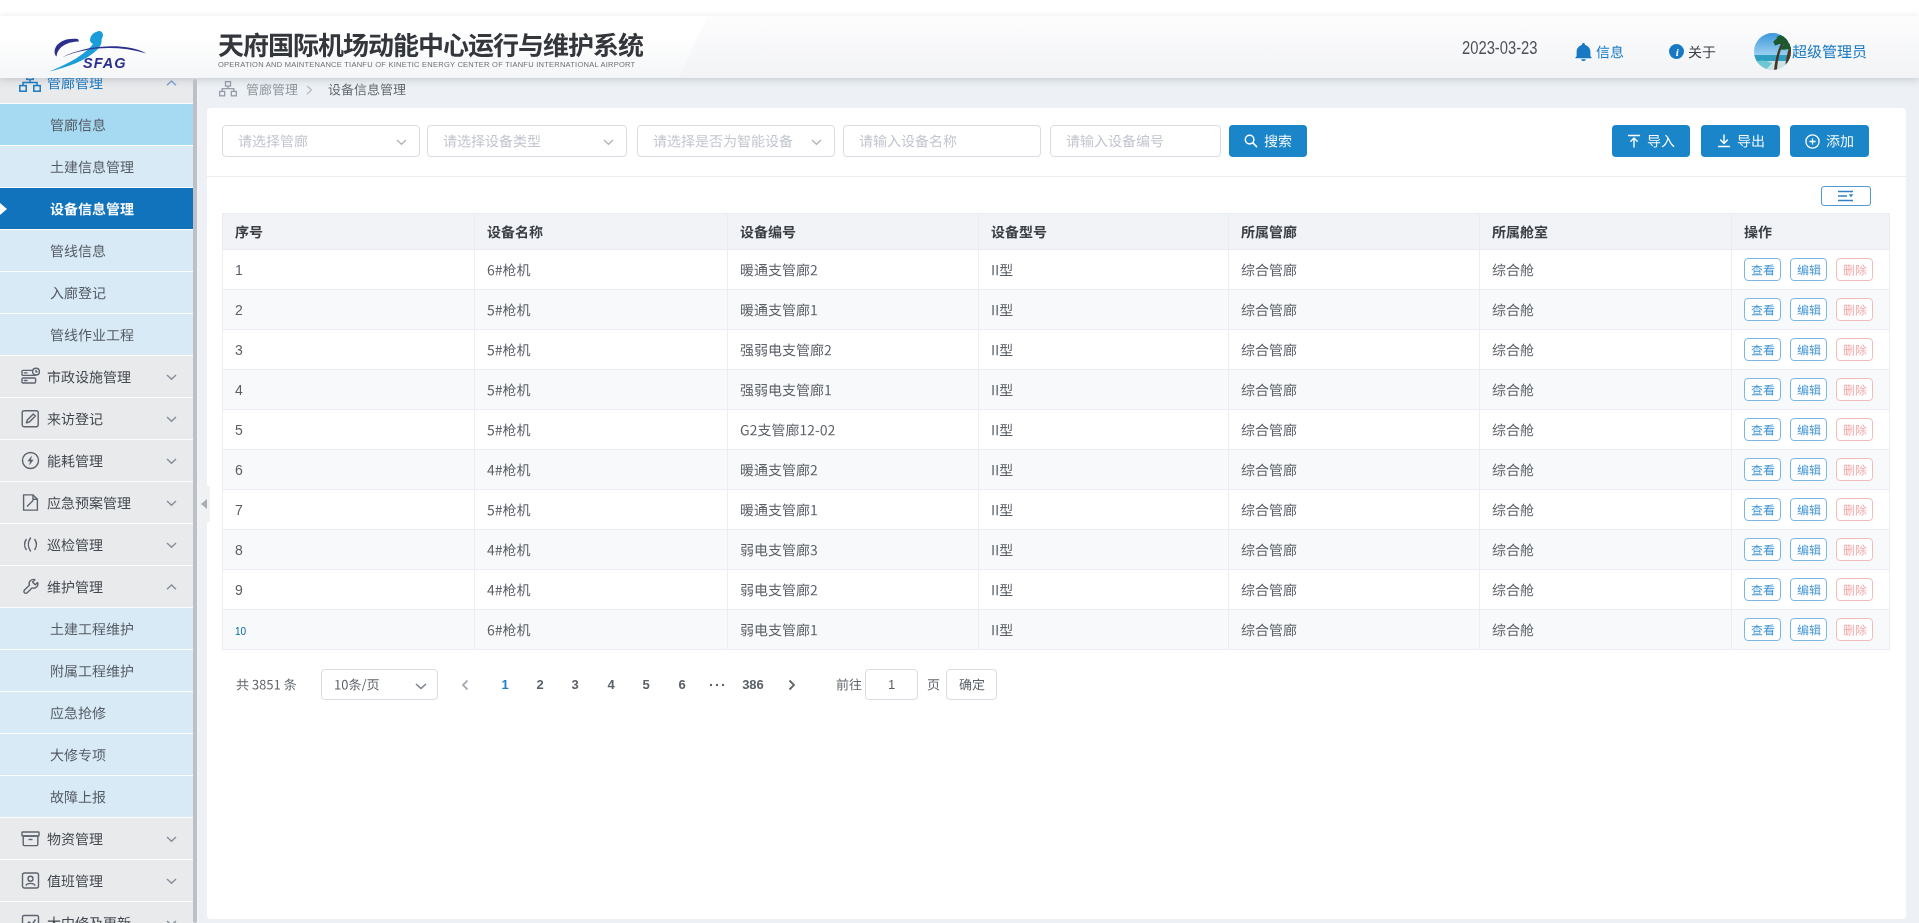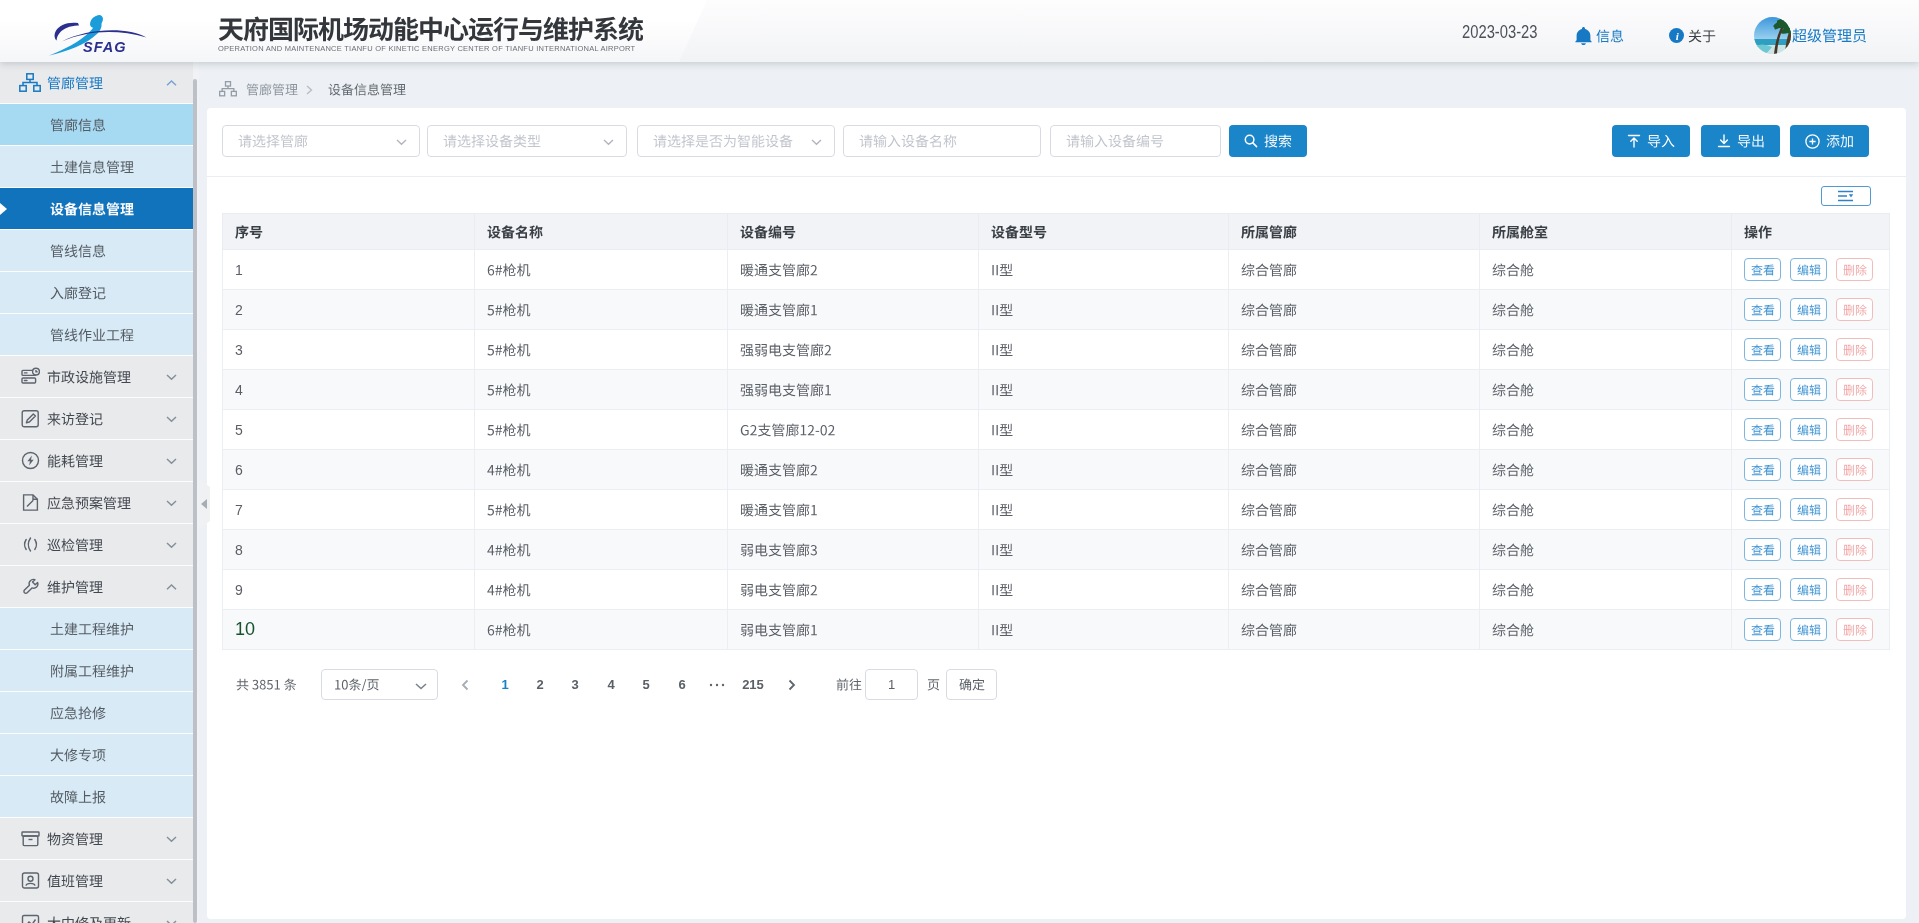--- a/index.html
+++ b/index.html
@@ -1,18 +1,18 @@
 <!DOCTYPE html>
 <html><head><meta charset="utf-8"><style>
 *{margin:0;padding:0;box-sizing:border-box}
 html,body{width:1919px;height:923px;overflow:hidden;font-family:"Liberation Sans",sans-serif;background:#fff}
 .ab{position:absolute}
 svg.t{display:block}
 .fx{display:flex;align-items:center}
-#hdr{left:0;top:0;width:1919px;height:62px;background:linear-gradient(180deg,#ffffff 30%,#f5f6f8 100%);box-shadow:0 2px 7px rgba(110,120,132,.30);z-index:5}
+#hdr{left:0;top:16px;width:1919px;height:62px;background:linear-gradient(180deg,#ffffff 30%,#f5f6f8 100%);box-shadow:0 2px 7px rgba(110,120,132,.30);z-index:5}
 #hdr .diag{position:absolute;right:0;top:0;height:62px;width:1240px;background:linear-gradient(180deg,#fdfdfe,#f2f3f5);clip-path:polygon(28px 0,100% 0,100% 100%,0 100%)}
 #side{left:0;top:62px;width:199px;height:861px;background:#f0f2f5;z-index:4}
 .mi{position:relative;width:193px;height:42px;display:flex;align-items:center;border-bottom:1px solid #fcfdfd}
 .mi.p{background:#e9eaec;padding-left:19px}
 .mi.s{background:#d7eaf6;padding-left:50px}
 .mi.s.hl{background:#a6daf3}
 .mi.s.act{background:#1073bb}
 .mi .ic{width:22px;display:flex;justify-content:center;margin-right:6px}
 .mi .car{position:absolute;right:16px;top:18px}
 .arrw{position:absolute;left:0;top:15px;width:0;height:0;border-left:7px solid #fff;border-top:6px solid transparent;border-bottom:6px solid transparent}
@@ -1485,21 +1485,21 @@
                   <g fill="#f1a3a3" transform="translate(0,10.56) scale(0.012000,-0.012000)">
                     <g id="g45">
                       <path d="M709 729L709 164L770 164L770 729ZM854 823L854 5C854 -10 849 -14 836 -14C823 -14 781 -15 733 -13C743 -32 753 -62 755 -80C819 -80 860 -78 885 -67C910 -56 920 -36 920 5L920 823ZM44 450L44 381L108 381L108 331C108 207 103 59 39 -43C55 -50 82 -69 94 -81C162 27 171 199 171 332L171 381L264 381L264 12C264 1 260 -3 250 -3C239 -3 207 -4 171 -3C180 -20 188 -51 190 -69C243 -69 277 -67 298 -55C320 -44 327 -23 327 11L327 381L397 381L397 374C397 242 393 71 337 -46C352 -53 380 -69 392 -79C452 44 460 235 460 375L460 381L553 381L553 12C553 0 549 -3 539 -4C528 -4 496 -4 460 -3C469 -21 477 -51 479 -69C533 -69 566 -67 587 -56C609 -44 616 -24 616 11L616 381L668 381L668 450L616 450L616 808L397 808L397 450L327 450L327 808L108 808L108 450ZM171 741L264 741L264 450L171 450ZM460 741L553 741L553 450L460 450Z"></path>
                       <path transform="translate(1000)" d="M474 221C440 149 389 74 336 22C353 12 382 -8 394 -19C445 36 502 122 541 202ZM764 200C817 136 879 47 907 -10L967 25C938 81 877 166 820 229ZM78 800L78 -77L145 -77L145 732L274 732C250 665 219 576 189 505C266 426 285 358 285 303C285 271 279 244 262 233C254 226 243 224 229 223C213 222 191 222 167 225C178 205 184 177 185 158C209 157 236 157 257 159C278 162 297 168 311 179C340 199 352 241 352 296C351 358 333 430 256 513C292 592 331 691 362 774L314 803L303 800ZM371 345L371 276L634 276L634 7C634 -6 630 -11 614 -11C600 -12 551 -12 495 -10C507 -30 517 -59 521 -79C593 -79 639 -78 668 -66C697 -55 706 -34 706 7L706 276L954 276L954 345L706 345L706 467L860 467L860 533L465 533L465 467L634 467L634 345ZM661 847C595 727 470 611 344 546C362 532 383 509 394 492C493 549 590 634 664 730C749 624 835 557 924 501C935 522 957 546 975 561C882 611 789 678 702 784L725 822Z"></path>
                     </g>
                   </g>
                 </svg>
               </span></td>
           </tr>
           <tr class="ev">
-            <td><span style="font-size:18px;color:#14532d">10</span></td>
+            <td><span style="font-size:10px;color:#0369a1">10</span></td>
             <td>
               <svg class="t" width="43.5" height="14.0" viewBox="0 0 43.5 14.0">
                 <g fill="#5a5f66" transform="translate(0,12.32) scale(0.014000,-0.014000)">
                   <use href="#g46"></use>
                 </g>
               </svg>
             </td>
             <td>
               <svg class="t" width="77.8" height="14.0" viewBox="0 0 77.8 14.0">
                 <g fill="#5a5f66" transform="translate(0,12.32) scale(0.014000,-0.014000)">
@@ -1609,21 +1609,21 @@
       <div class="pgi" style="left:455px;width:40px;color:#5a6066">6</div>
       <div class="pgi" style="left:490px;width:40px">
         <svg width="16" height="4" viewBox="0 0 16 4">
           <g fill="#5f6569">
             <circle cx="2" cy="2" r="1.2"></circle>
             <circle cx="8" cy="2" r="1.2"></circle>
             <circle cx="14" cy="2" r="1.2"></circle>
           </g>
         </svg>
       </div>
-      <div class="pgi" style="left:526px;width:40px;color:#5a6066">215</div>
+      <div class="pgi" style="left:526px;width:40px;color:#5a6066">386</div>
       <div class="pgi" style="left:565px;width:40px">
         <svg width="8" height="12" viewBox="0 0 8 12">
           <path d="M1.5,1.5 L6,6 L1.5,10.5" fill="none" stroke="#5f6569" stroke-width="1.8"></path>
         </svg>
       </div>
       <div class="ab fx" style="left:629px;top:561px;height:31px">
         <svg class="t" width="26.0" height="13.0" viewBox="0 0 26.0 13.0">
           <g fill="#5f646b" transform="translate(0,11.44) scale(0.013000,-0.013000)">
             <g id="g62">
               <path d="M604 514L604 104L674 104L674 514ZM807 544L807 14C807 -1 802 -5 786 -5C769 -6 715 -6 654 -4C665 -24 677 -56 681 -76C758 -77 809 -75 839 -63C870 -51 881 -30 881 13L881 544ZM723 845C701 796 663 730 629 682L329 682L378 700C359 740 316 799 278 841L208 816C244 775 281 721 300 682L53 682L53 613L947 613L947 682L714 682C743 723 775 773 803 819ZM409 301L409 200L187 200L187 301ZM409 360L187 360L187 459L409 459ZM116 523L116 -75L187 -75L187 141L409 141L409 7C409 -6 405 -10 391 -10C378 -11 332 -11 281 -9C291 -28 302 -57 307 -76C374 -76 419 -75 446 -63C474 -52 482 -32 482 6L482 523Z"></path>

